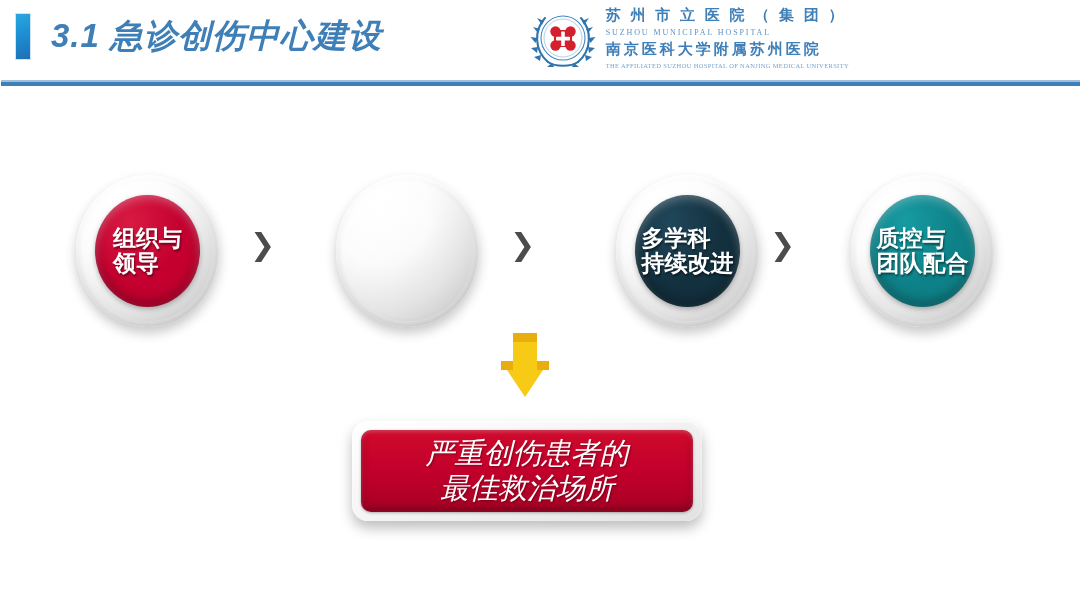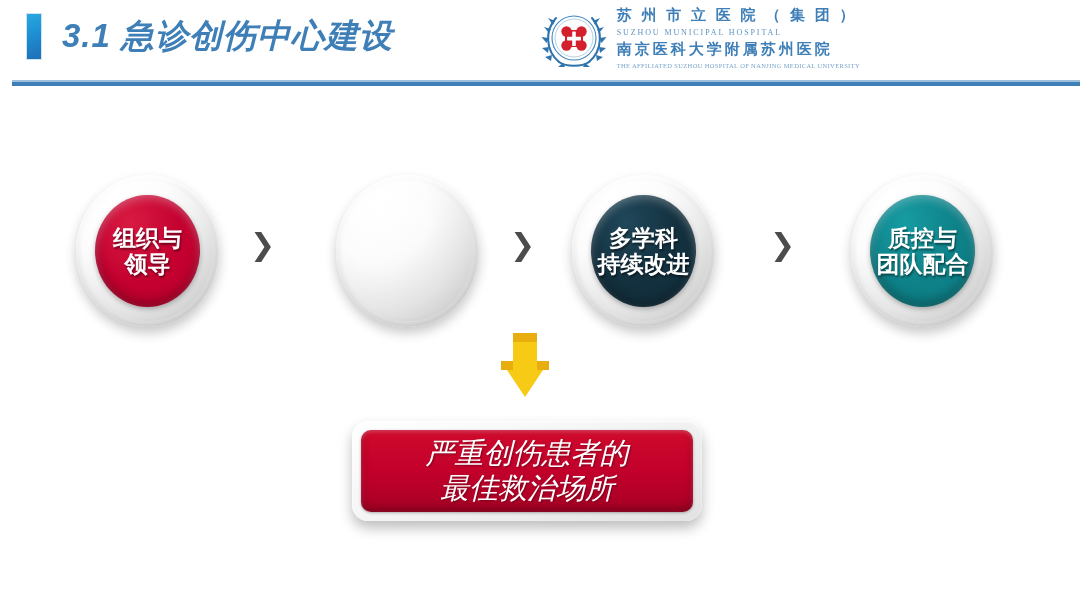--- a/index.html
+++ b/index.html
@@ -11,21 +11,21 @@
     width: 1080px;
     height: 608px;
     position: relative;
     overflow: hidden;
     font-family: "Liberation Sans", "DejaVu Sans", sans-serif;
   }
 
   
   #header {
     position: absolute;
-    left: 12px; top: 0;
+    left: 1px; top: 0;
     width: 856px;
     height: 88px;
   }
   #title-bar-accent {
     position: absolute;
     left: 14px;
     top: 13px;
     width: 16px;
     height: 47px;
     background: linear-gradient(160deg, #29a8e0 0%, #1d8fd4 45%, #1f6fb5 100%);
@@ -148,25 +148,25 @@
       inset 0 -6px 12px rgba(0,0,0,0.30),
       0 2px 5px rgba(0,0,0,0.28);
   }
   .node-label {
     position: relative;
     z-index: 3;
     color: #ffffff;
     font-size: 23px;
     font-weight: bold;
     line-height: 1.15;
-    text-align: center;
+    text-align: left;
     white-space: nowrap;
     text-shadow: 1px 2px 2px rgba(0,0,0,0.45);
   }
-  .node-label .l2 { display: block; }
+  .node-label .l2 { display: block; font-family: Liberation Serif, serif; }
 
   .chevron {
     position: absolute;
     top: 228px;
     width: 24px;
     height: 34px;
     color: #4c4c4c;
     font-size: 30px;
     font-weight: bold;
     line-height: 34px;
@@ -304,21 +304,21 @@
   </div>
 
   <div class="chevron" style="left:250px;">❯</div>
 
   <div class="chain-node" style="left:336px;">
     <div class="node-outer"></div>
   </div>
 
   <div class="chevron" style="left:510px;">❯</div>
 
-  <div class="chain-node" style="left:572px;">
+  <div class="chain-node" style="left:616px;">
     <div class="node-outer"></div>
     <div class="node-inner" id="inner-3" style="background: radial-gradient(at 34% 24%, rgb(32, 71, 90) 0%, rgb(19, 48, 62) 52%, rgb(19, 48, 62) 76%, rgb(19, 48, 62) 100%);">
       <div class="node-label">
         <span>多学科</span>
         <span class="l2">持续改进</span>
       </div>
     </div>
   </div>
 
   <div class="chevron" style="left:770px;">❯</div>

